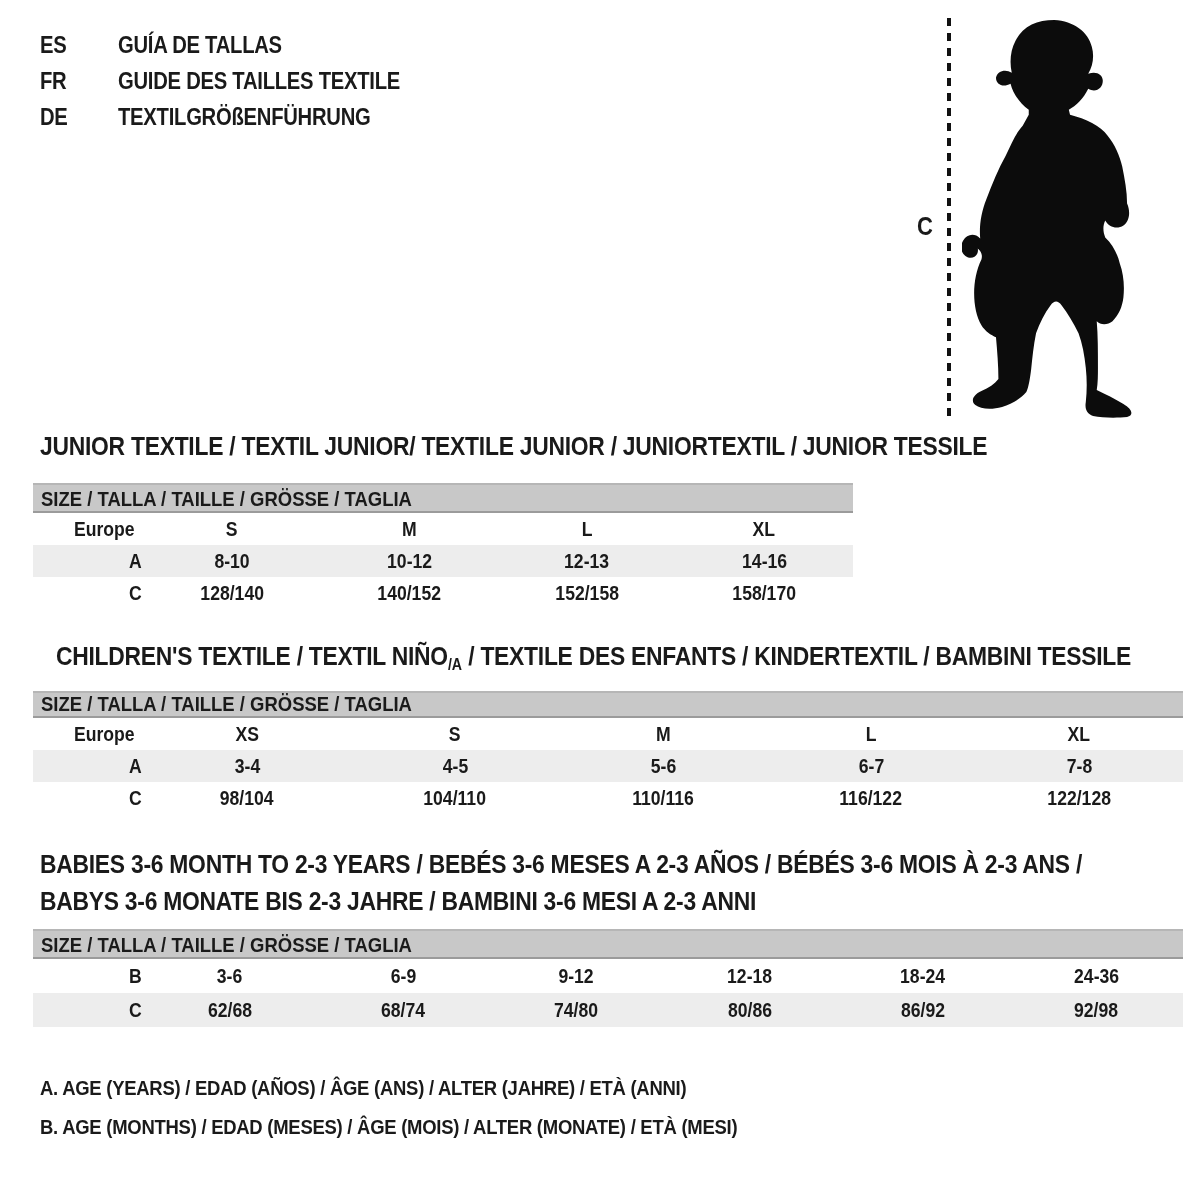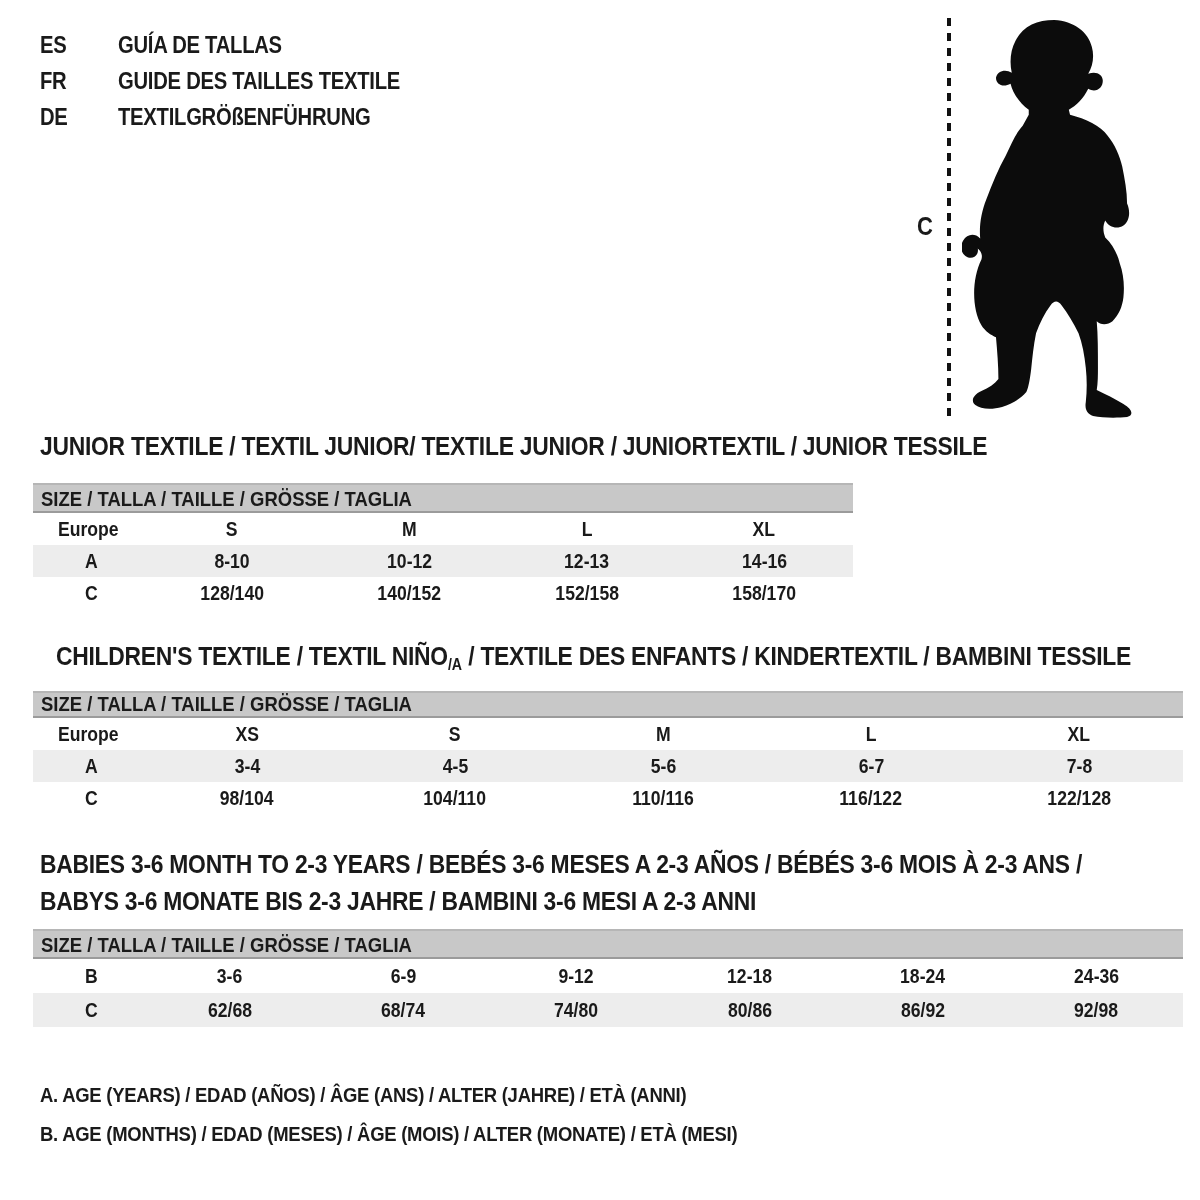--- a/index.html
+++ b/index.html
@@ -42,39 +42,39 @@
     background:var(--bar-bg);
     border-top:2px solid var(--bar-bt);
     border-bottom:2px solid var(--bar-bb);
     display:flex;align-items:flex-end;padding-left:8px;
     font-size:21px;
   }
   .tbl{font-size:20px;}
   .trow{display:flex;height:32px;align-items:center;}
   .trow:nth-child(even){background:var(--row-alt);}
   .tcell{flex:1;text-align:center;}
-  .tcell.label{flex:0 0 110px;text-align:center;padding-left:8px;}
+  .tcell.label{flex:0 0 110px;text-align:right;padding-left:8px;}
   .sub{font-size:0.62em;vertical-align:-0.28em;letter-spacing:0;}
 
   .sec-junior .sec-title{left:40px;top:428px;}
   .sec-junior .size-bar{left:33px;top:483px;width:820px;height:30px;}
   .sec-junior .tbl{left:33px;top:513px;width:820px;}
 
   .sec-children .sec-title{left:56px;top:638px;}
   .sec-children .size-bar{left:33px;top:691px;width:1150px;height:27px;}
   .sec-children .tbl{left:33px;top:718px;width:1150px;}
 
   .sec-babies .sec-title{left:40px;top:846px;text-decoration:underline;}
   .sec-babies .size-bar{left:33px;top:929px;width:1150px;height:30px;}
   .sec-babies .tbl{left:33px;top:959px;width:1150px;}
   .sec-babies .trow{height:34px;}
 
   
   #footnotes{position:absolute;left:40px;top:1068px;}
-  .footnote{height:39px;display:flex;align-items:flex-end;font-size:21px;letter-spacing:-0.3px;}
+  .footnote{height:39px;display:flex;align-items:center;font-size:21px;letter-spacing:-0.3px;}
 </style>
 </head>
 <body>
 
 <div id="langs">
     <div class="lang-row">
       <span class="lang-code"><span class="cx ol">ES</span></span>
       <span class="lang-title"><span class="cx ol">GUÍA DE TALLAS</span></span>
     </div>
     <div class="lang-row">

